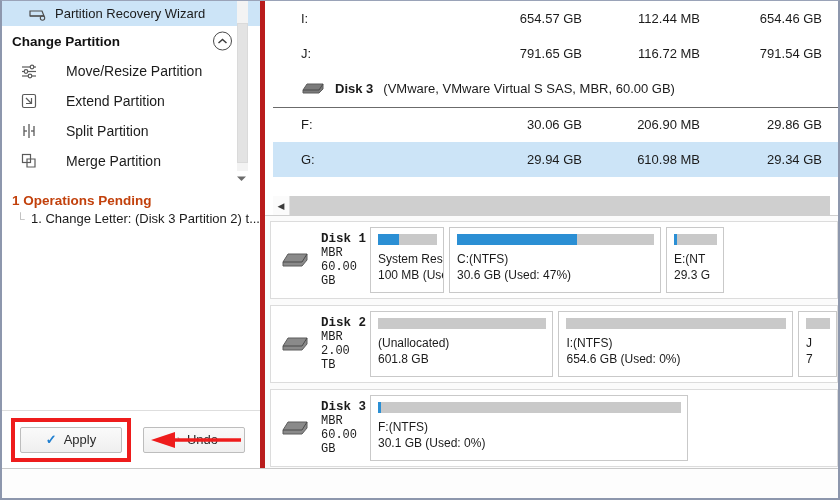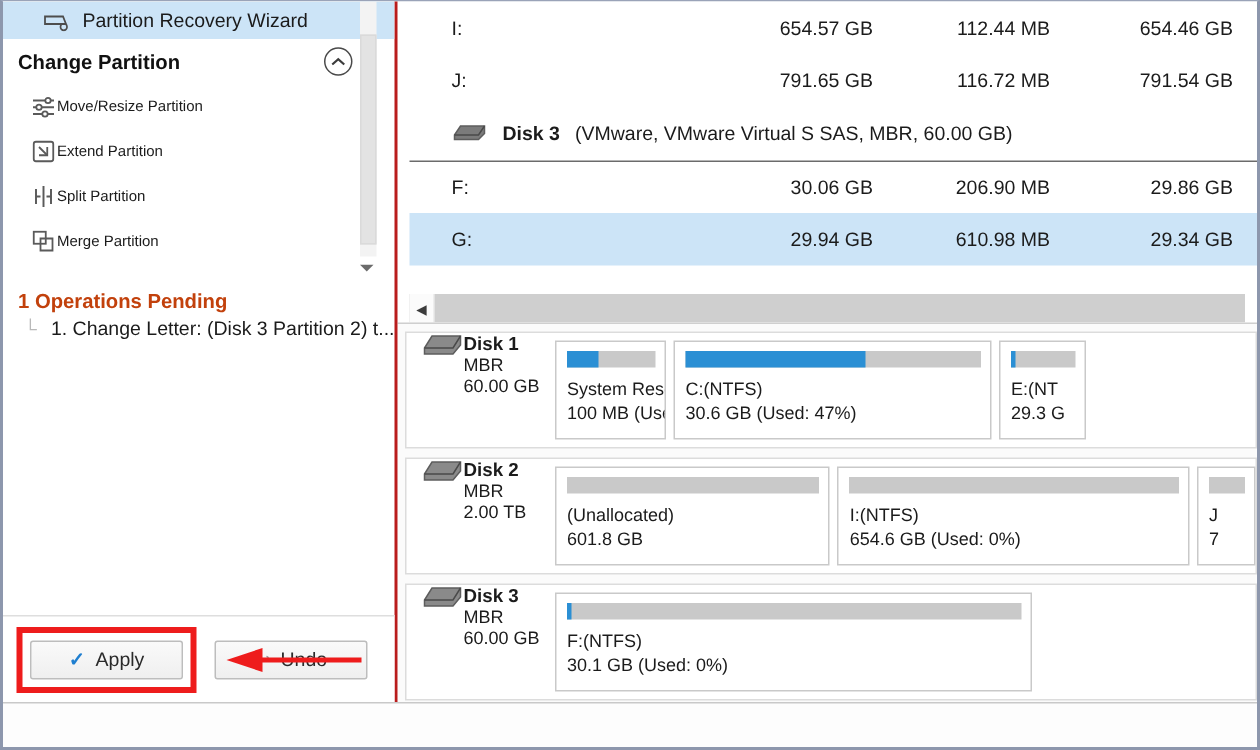--- a/index.html
+++ b/index.html
@@ -25,21 +25,21 @@
   #body-split {
     flex: 1;
     display: flex;
     min-height: 0;
   }
 
   
   #sidebar {
     width: 263px;
     background: #ffffff;
-    border-right: 2px solid #b91c1c;
+    border-right: 5px solid #b91c1c;
     display: flex;
     flex-direction: column;
     position: relative;
   }
 
   .sb-scrollarea {
     position: relative;
     height: 185px;
     overflow: hidden;
     border-bottom: 0;
@@ -74,23 +74,23 @@
     width: 19px; height: 19px;
     border: 1.4px solid #4a4a4a;
     border-radius: 50%;
     display: flex; align-items: center; justify-content: center;
   }
 
   .menu-item {
     height: 30px;
     display: flex;
     align-items: center;
-    gap: 0;
+    gap: 28px;
     padding-left: 18px;
-    font-size: 10px;
+    font-size: 14px;
     color: #1b1b1b;
     cursor: default;
   }
   .mi-icon {
     width: 18px; height: 18px;
     display: flex; align-items: center; justify-content: center;
     flex: 0 0 18px;
   }
 
   .sb-vscroll {
@@ -255,24 +255,26 @@
     margin-bottom: 6px;
     background: #ffffff;
     border: 1px solid #dcdcdc;
     display: flex;
     align-items: stretch;
   }
   .disk-info {
     width: 96px;
     flex: 0 0 96px;
     display: flex;
-    gap: 0;
+    align-items: center;
+    gap: 12px;
     padding-left: 10px;
     font-size: 12px;
     color: #1b1b1b;
+    font-family: Liberation Mono, monospace;
   }
   .disk-info .txt b { display: block; font-size: 12.5px; }
   .parts-strip {
     flex: 1;
     display: flex;
     gap: 5px;
     padding: 5px 0 5px 3px;
     min-width: 0;
   }
   .part-box {

